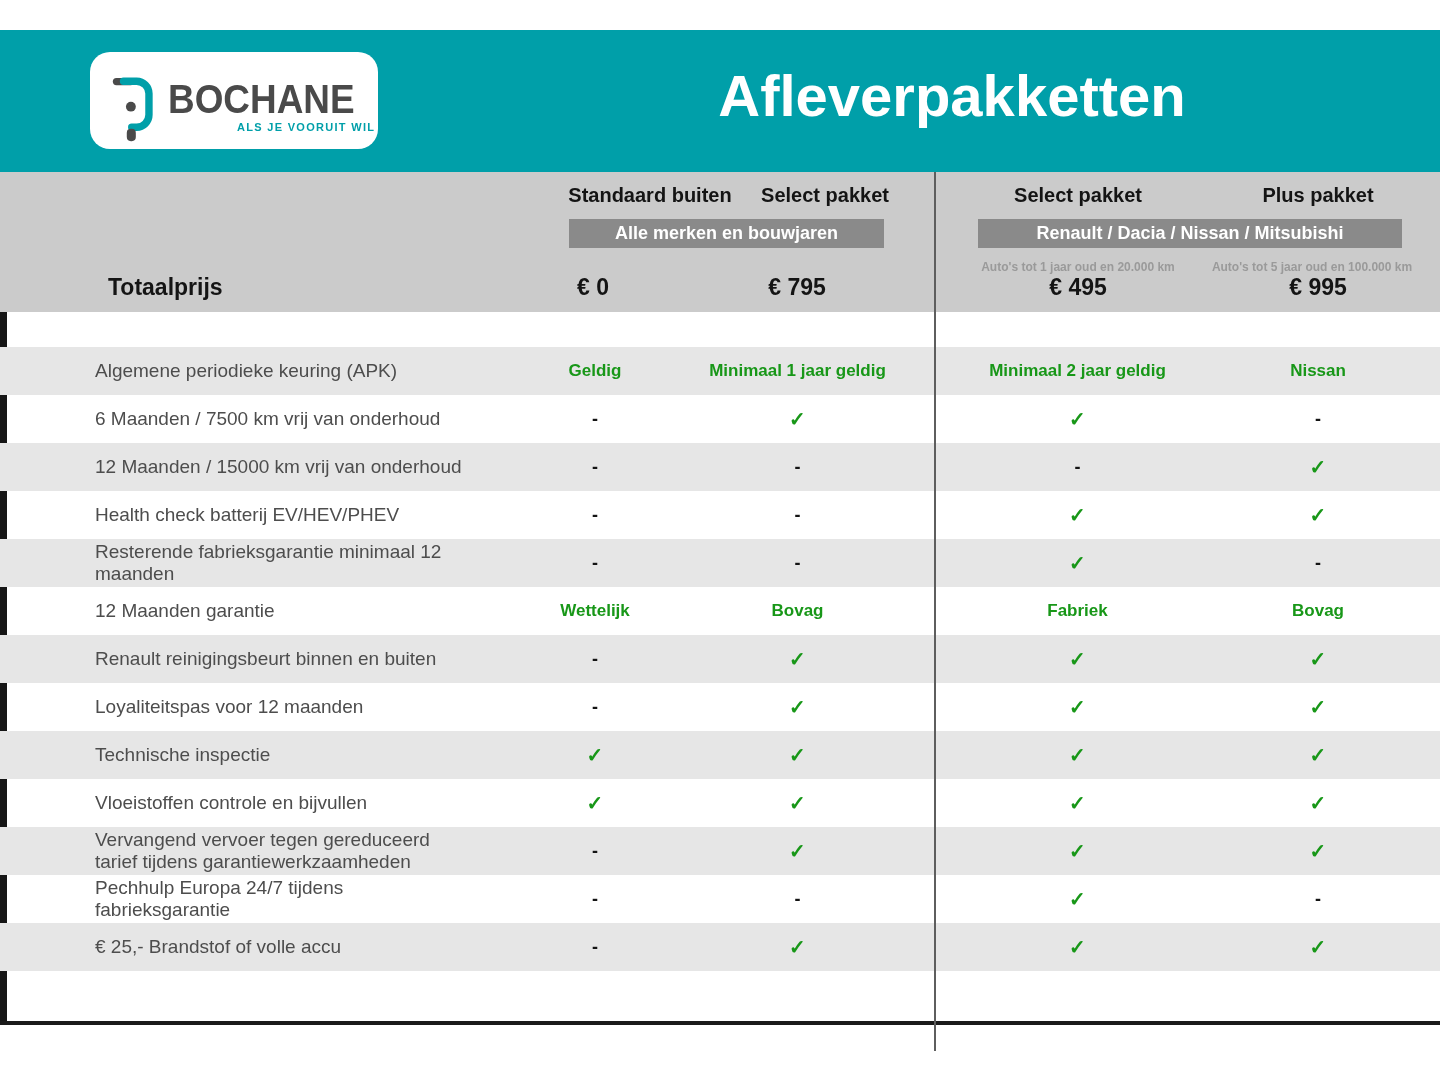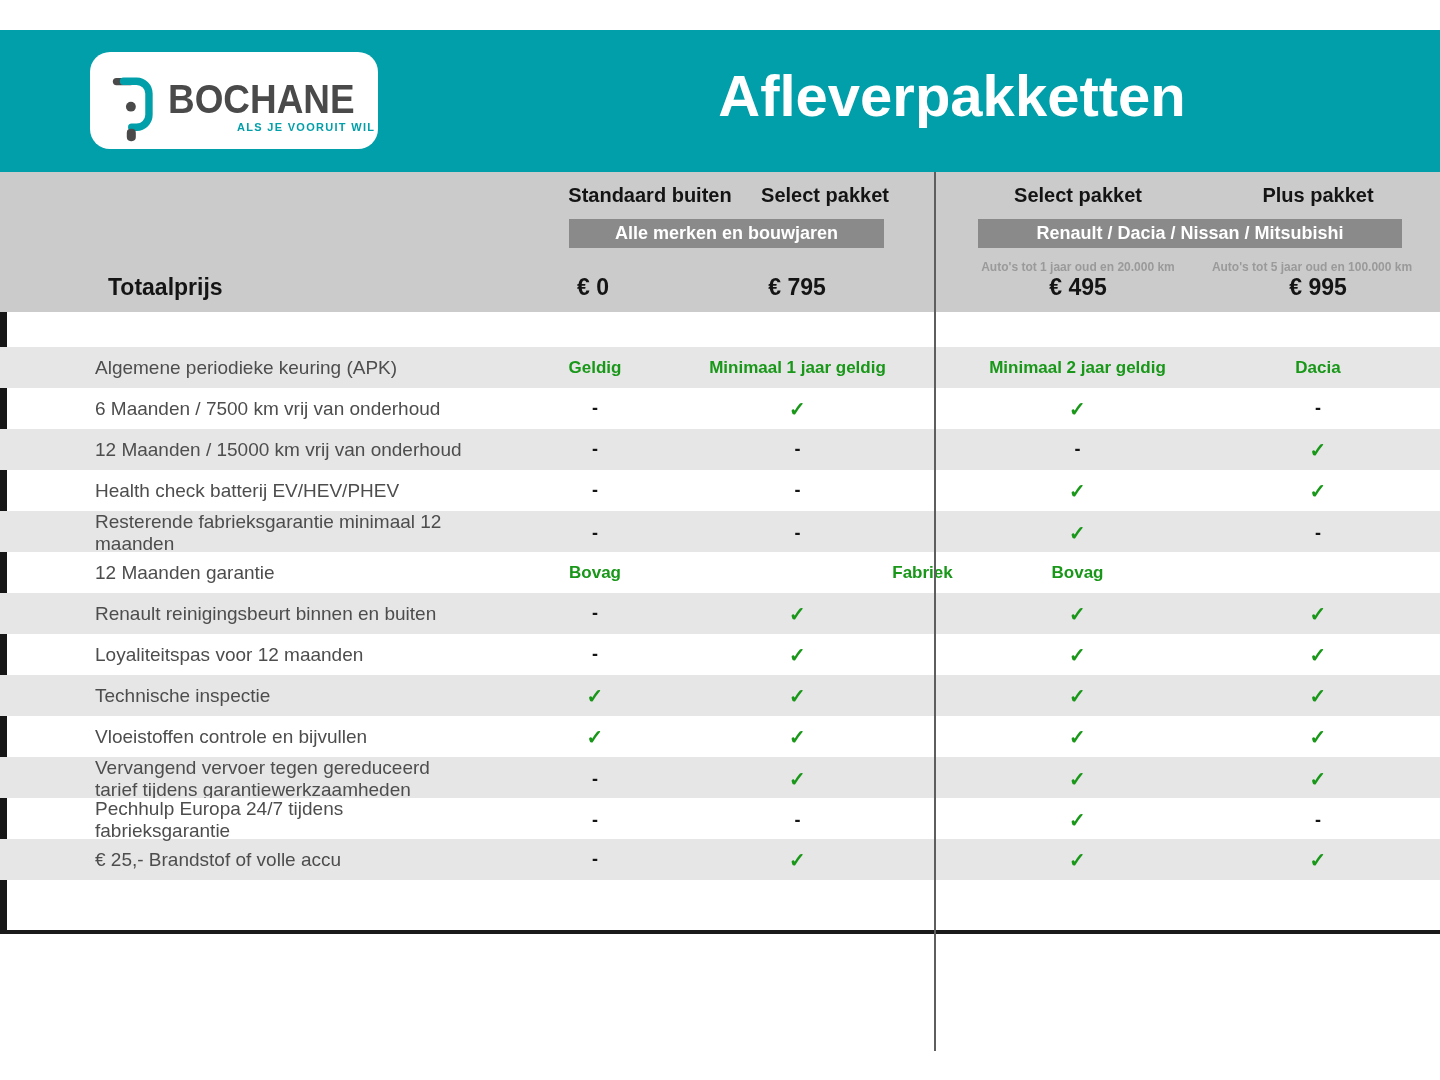--- a/index.html
+++ b/index.html
@@ -48,21 +48,21 @@
   .price-2 { left:978px; }
   .price-3 { left:1218px; }
 
   
   .leftbar { position:relative; }
   .leftbar::before { content:""; position:absolute; left:0; top:0; bottom:0; width:7px; background:#161616; }
 
   .gap-row { height:35px; background:#ffffff; }
 
   
-  .row { height:41px; display:grid; grid-template-columns:505px 180px 225px 25px 285px 196px 24px; }
+  .row { height:48px; display:grid; grid-template-columns:505px 180px 225px 25px 285px 196px 24px; }
   .row.gray { background:#E6E6E6; }
   .row.white { background:#ffffff; }
   .row-label { display:flex; align-items:center; padding-left:95px; padding-right:30px;
                font-size:19px; color:#4D4D4D; line-height:22px; }
   .cell { display:flex; align-items:center; justify-content:center; }
   .val-text { color:#189718; font-size:17px; font-weight:700; }
   .check { color:#189718; font-size:20px; font-weight:700; }
   .dash { color:#141414; font-size:18px; font-weight:700; }
 
   .bottom-white { height:50px; background:#ffffff; }
@@ -121,21 +121,21 @@
           <span class="val-text">Geldig</span>
         </div>
         <div class="cell">
           <span class="val-text">Minimaal 1 jaar geldig</span>
         </div>
         <div></div>
         <div class="cell">
           <span class="val-text">Minimaal 2 jaar geldig</span>
         </div>
         <div class="cell">
-          <span class="val-text">Dacia</span>
+          <span class="val-text">Nissan</span>
         </div>
         <div></div>
       </div>
       <div class="row white leftbar">
         <div class="row-label">6 Maanden / 7500 km vrij van onderhoud</div>
         <div class="cell">
           <span class="dash">-</span>
         </div>
         <div class="cell">
           <span class="check">✓</span>
@@ -195,20 +195,23 @@
         <div class="cell">
           <span class="check">✓</span>
         </div>
         <div class="cell">
           <span class="dash">-</span>
         </div>
         <div></div>
       </div>
       <div class="row white leftbar">
         <div class="row-label">12 Maanden  garantie</div>
+        <div class="cell">
+          <span class="val-text">Wettelijk</span>
+        </div>
         <div class="cell">
           <span class="val-text">Bovag</span>
         </div>
         <div></div>
         <div class="cell">
           <span class="val-text">Fabriek</span>
         </div>
         <div class="cell">
           <span class="val-text">Bovag</span>
         </div>

